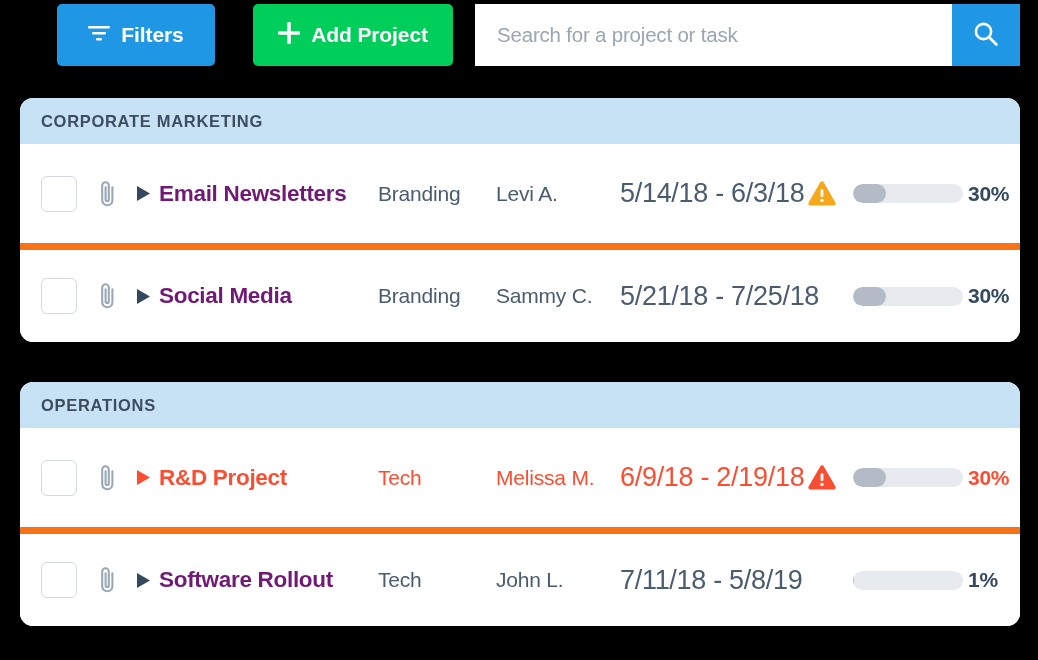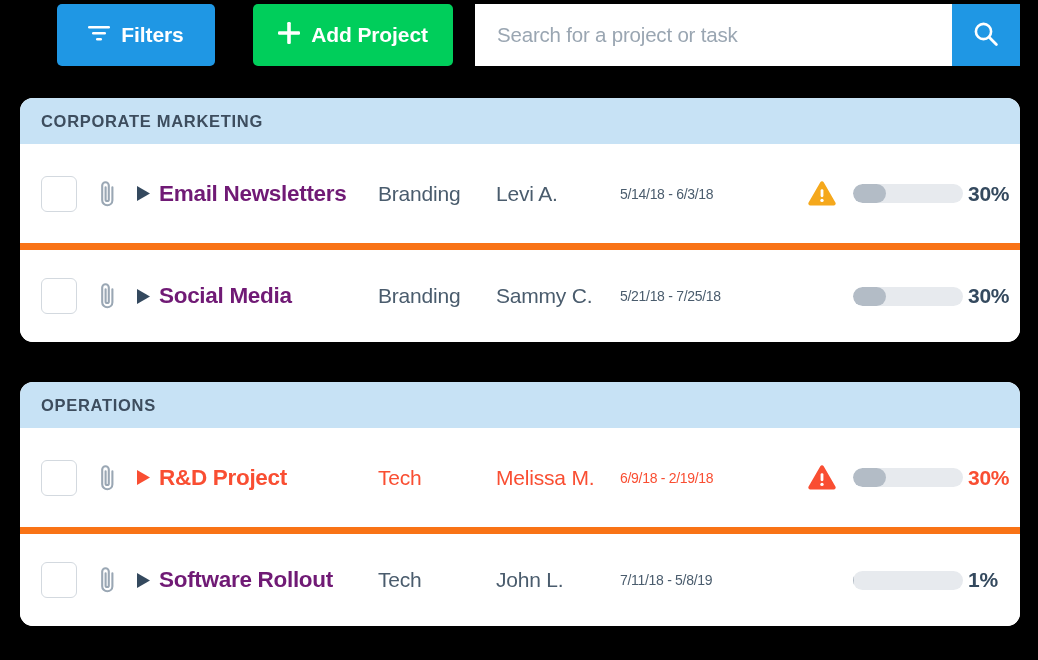--- a/index.html
+++ b/index.html
@@ -182,21 +182,21 @@
     left: 476px;
     font-size: 21px;
     color: #4a5c6d;
     letter-spacing: -0.2px;
     white-space: nowrap;
   }
 
   .dates {
     position: absolute;
     left: 600px;
-    font-size: 14px;
+    font-size: 27px;
     color: #4a5c6d;
     letter-spacing: -0.3px;
     white-space: nowrap;
   }
 
   .warn {
     position: absolute;
     left: 783px;
     width: 38px;
     display: flex;

